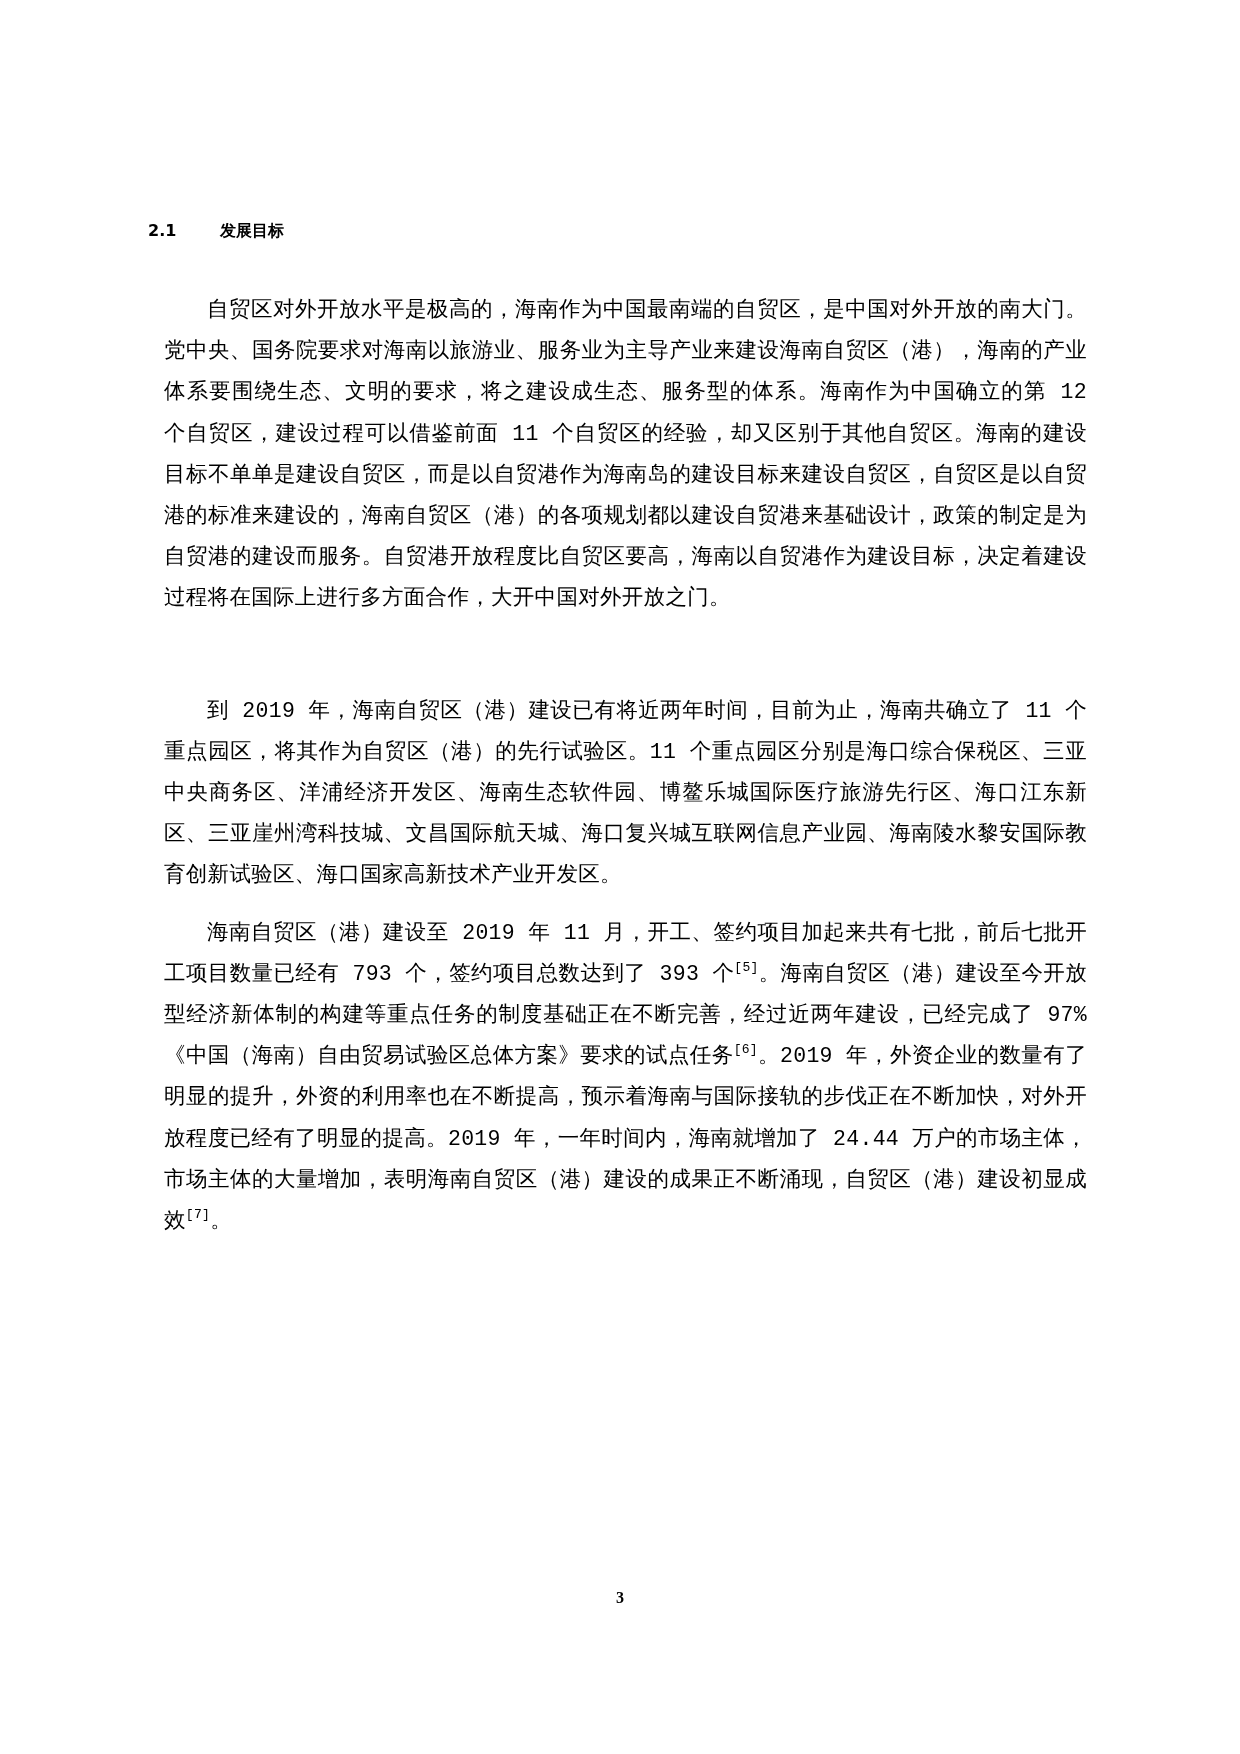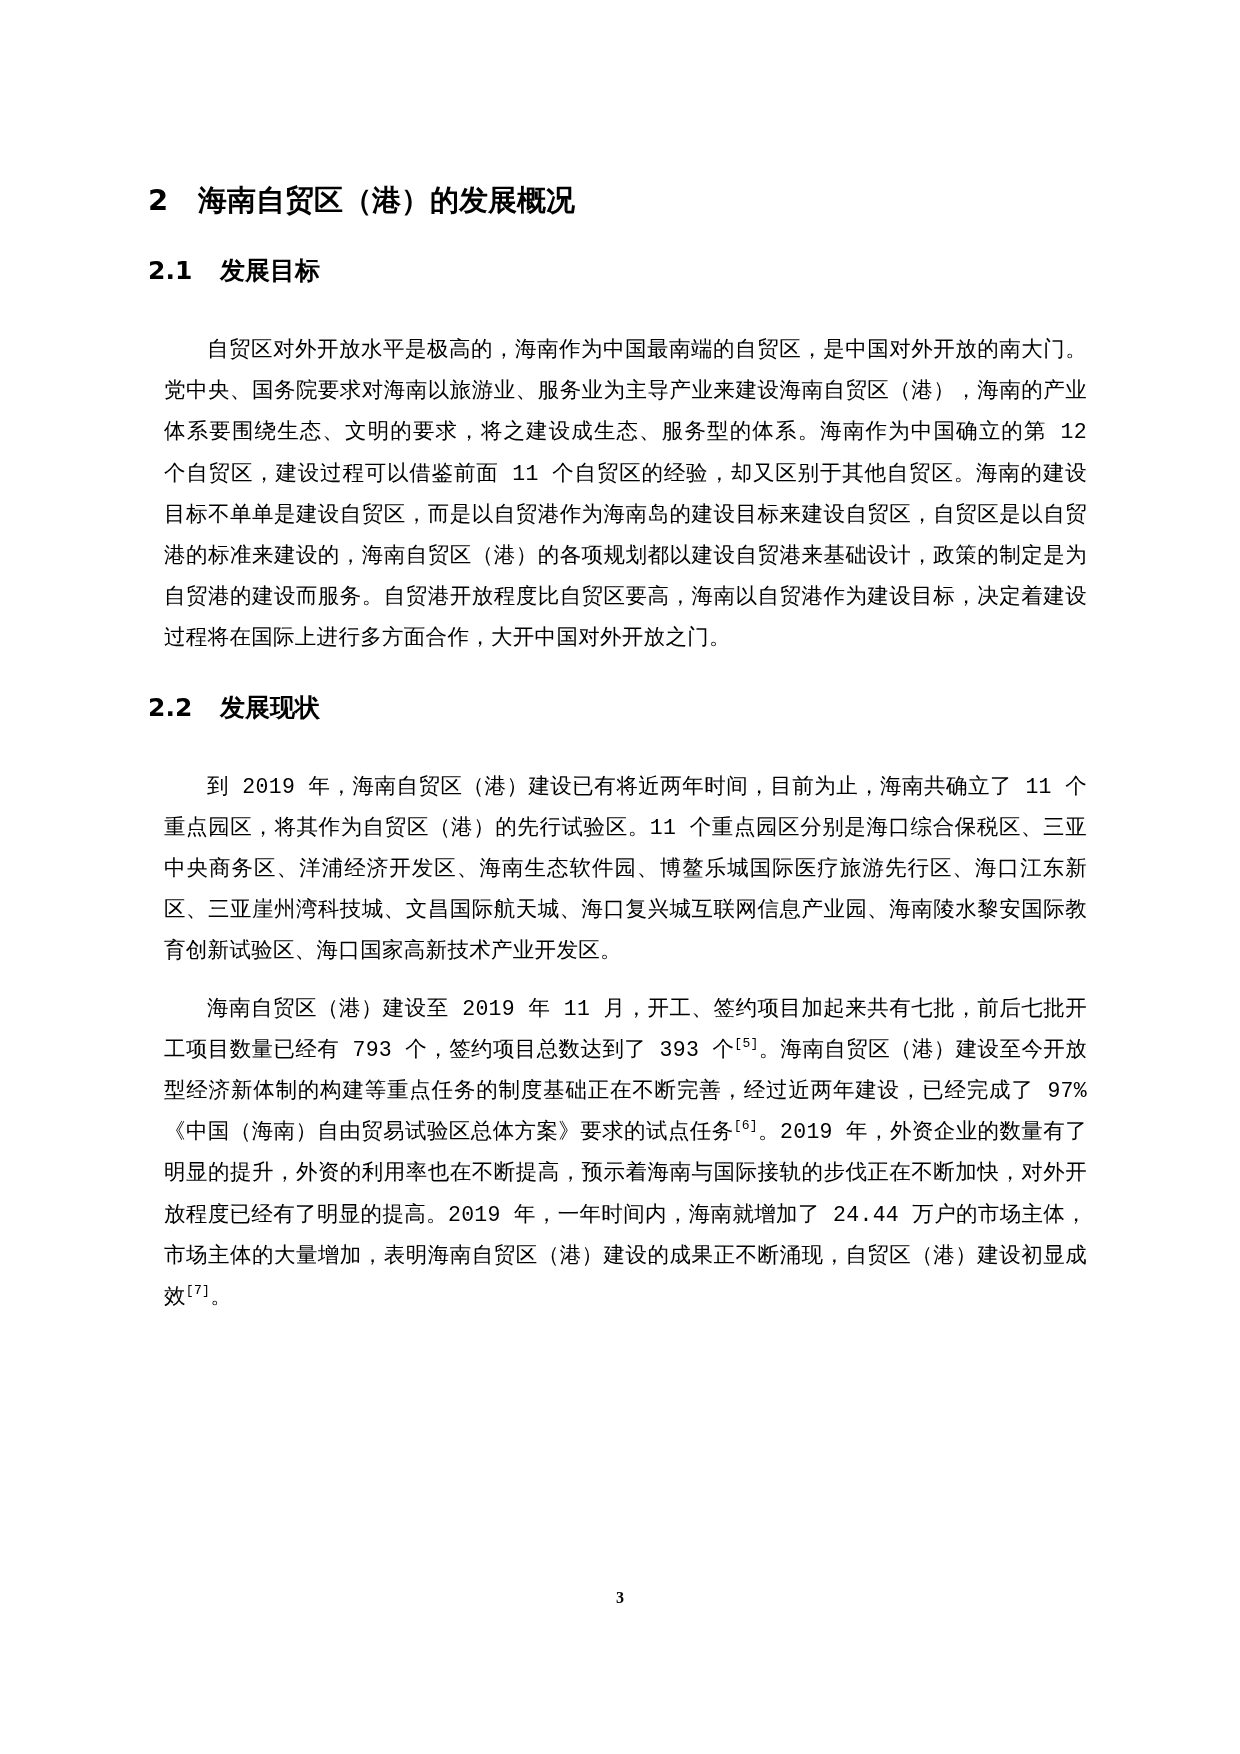--- a/index.html
+++ b/index.html
@@ -35,21 +35,21 @@
       line-height: 40px;
       margin: 0;
       padding: 0;
       height: 40px;
       white-space: nowrap;
     }
     .h1 .num { display: inline-block; width: 50px; }
     .h2 {
       font-family: "DejaVu Sans", "Liberation Sans", sans-serif;
       font-weight: bold;
-      font-size: 25px;
+      font-size: 16px;
       line-height: 36px;
       margin: 0;
       padding: 0;
       height: 36px;
       white-space: nowrap;
     }
     .h2 .num { display: inline-block; width: 72px; }
     .para {
       font-family: Liberation Mono, monospace;
       font-size: 21.5px;
@@ -76,39 +76,33 @@
       font-size: 16px;
       line-height: 20px;
     }
   </style>
 </head>
 <body>
 
 <div class="page">
   <div class="content">
 
-    <div class="h1">
-      <span class="num">2</span><span>海南自贸区（港）的发展概况</span>
-    </div>
 
     <div style="height:33px"></div>
 
     <div class="h2">
       <span class="num">2.1</span><span>发展目标</span>
     </div>
 
     <div style="height:25px"></div>
 
     <p class="para">自贸区对外开放水平是极高的，海南作为中国最南端的自贸区，是中国对外开放的南大门。党中央、国务院要求对海南以旅游业、服务业为主导产业来建设海南自贸区（港），海南的产业体系要围绕生态、文明的要求，将之建设成生态、服务型的体系。海南作为中国确立的第 12 个自贸区，建设过程可以借鉴前面 11 个自贸区的经验，却又区别于其他自贸区。海南的建设目标不单单是建设自贸区，而是以自贸港作为海南岛的建设目标来建设自贸区，自贸区是以自贸港的标准来建设的，海南自贸区（港）的各项规划都以建设自贸港来基础设计，政策的制定是为自贸港的建设而服务。自贸港开放程度比自贸区要高，海南以自贸港作为建设目标，决定着建设过程将在国际上进行多方面合作，大开中国对外开放之门。</p>
 
     <div style="height:14px"></div>
 
-    <div class="h2">
-      <span class="num">2.2</span><span>发展现状</span>
-    </div>
 
     <div style="height:25px"></div>
 
     <p class="para">到 2019 年，海南自贸区（港）建设已有将近两年时间，目前为止，海南共确立了 11 个重点园区，将其作为自贸区（港）的先行试验区。11 个重点园区分别是海口综合保税区、三亚中央商务区、洋浦经济开发区、海南生态软件园、博鳌乐城国际医疗旅游先行区、海口江东新区、三亚崖州湾科技城、文昌国际航天城、海口复兴城互联网信息产业园、海南陵水黎安国际教育创新试验区、海口国家高新技术产业开发区。</p>
 
     <p class="para"><span>海南自贸区（港）建设至 2019 年 11 月，开工、签约项目加起来共有七批，前后七批开工项目数量已经有 793 个，签约项目总数达到了 393 个</span><sup>[5]</sup><span>。海南自贸区（港）建设至今开放型经济新体制的构建等重点任务的制度基础正在不断完善，经过近两年建设，已经完成了 97%《中国（海南）自由贸易试验区总体方案》要求的试点任务</span><sup>[6]</sup><span>。2019 年，外资企业的数量有了明显的提升，外资的利用率也在不断提高，预示着海南与国际接轨的步伐正在不断加快，对外开放程度已经有了明显的提高。2019 年，一年时间内，海南就增加了 24.44 万户的市场主体，市场主体的大量增加，表明海南自贸区（港）建设的成果正不断涌现，自贸区（港）建设初显成效</span><sup>[7]</sup><span>。</span></p>
 
   </div>
 
   <div class="page-number">3</div>

